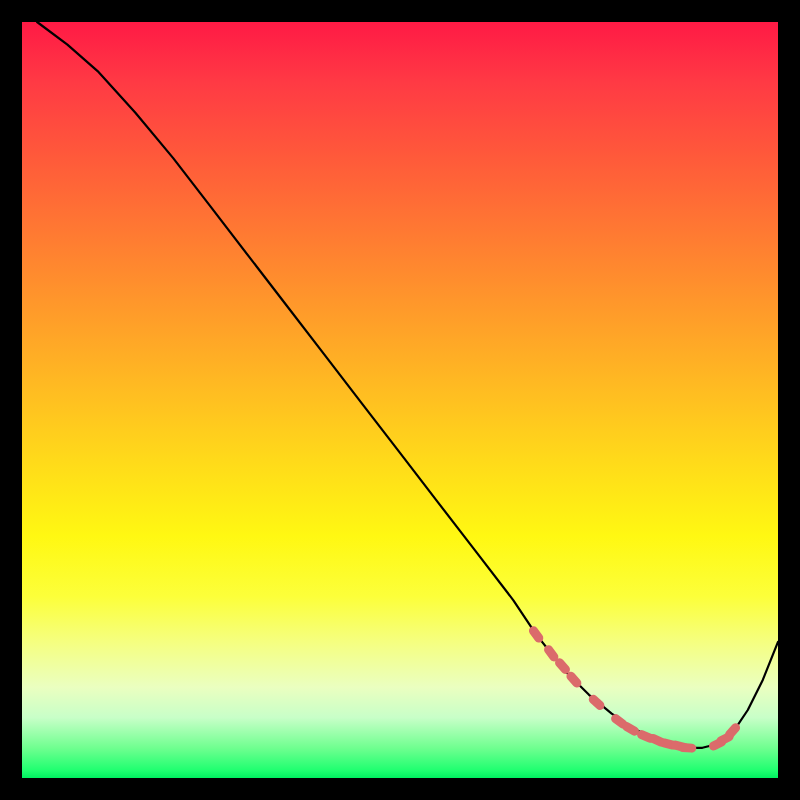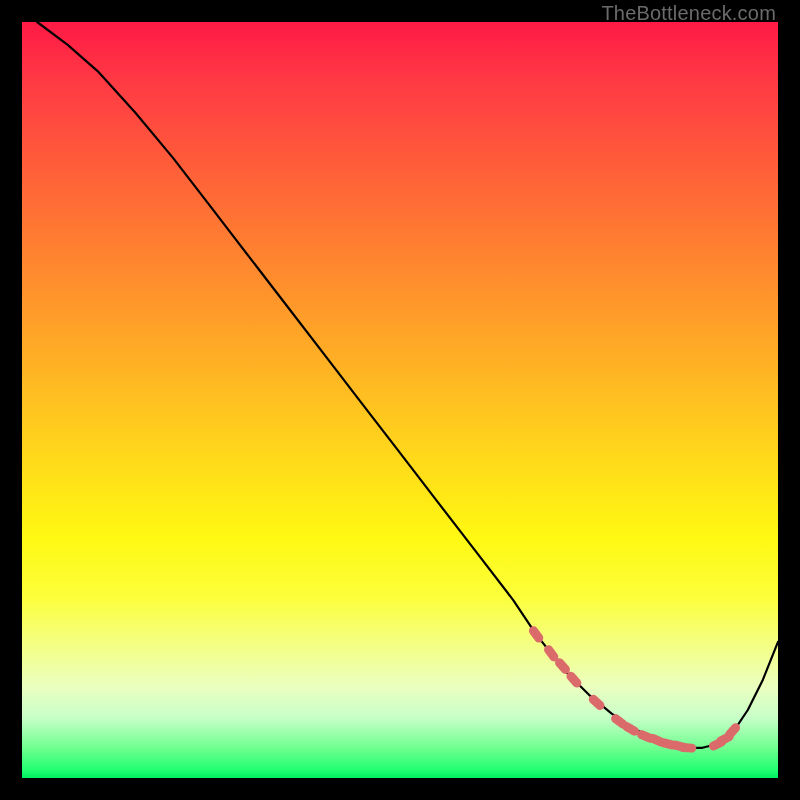--- a/index.html
+++ b/index.html
@@ -67,21 +67,20 @@
   .marker {
     fill: #db6b6b;
     stroke: none;
   }
 </style>
 </head>
 <body>
 
 <div class="chart-container">
   <div class="plot-area"></div>
-  <div class="watermark">TheBottleneck.com</div>
   <svg class="overlay" viewBox="0 0 756 756">
     <path id="curve-path" class="curve" d="M15.1 0.0 L45.4 22.7 L75.6 49.1 L113.4 90.7 L151.2 136.1 L189.0 185.2 L226.8 234.4 L264.6 283.5 L302.4 332.6 L340.2 381.8 L378.0 430.9 L415.8 480.1 L453.6 529.2 L491.4 578.3 L514.1 612.4 L544.3 650.2 L567.0 672.8 L589.7 691.7 L612.4 706.9 L635.0 718.2 L650.2 723.5 L665.3 725.8 L680.4 725.8 L695.5 722.0 L710.6 710.6 L725.8 688.0 L740.9 657.7 L756.0 619.9"></path>
     <g id="markers-group">
         <rect x="505.1" y="607.9" width="18" height="9" rx="4.5" class="marker" transform="rotate(53.6 514.1 612.4)"></rect>
         <rect x="520.2" y="626.8" width="18" height="9" rx="4.5" class="marker" transform="rotate(53.6 529.2 631.3)"></rect>
         <rect x="531.5" y="639.6" width="18" height="9" rx="4.5" class="marker" transform="rotate(48.8 540.5 644.1)"></rect>
         <rect x="542.9" y="653.2" width="18" height="9" rx="4.5" class="marker" transform="rotate(48.8 551.9 657.7)"></rect>
         <rect x="565.6" y="675.9" width="18" height="9" rx="4.5" class="marker" transform="rotate(42.5 574.6 680.4)"></rect>
         <rect x="588.2" y="694.8" width="18" height="9" rx="4.5" class="marker" transform="rotate(36.9 597.2 699.3)"></rect>
         <rect x="599.6" y="702.4" width="18" height="9" rx="4.5" class="marker" transform="rotate(30.3 608.6 706.9)"></rect>

